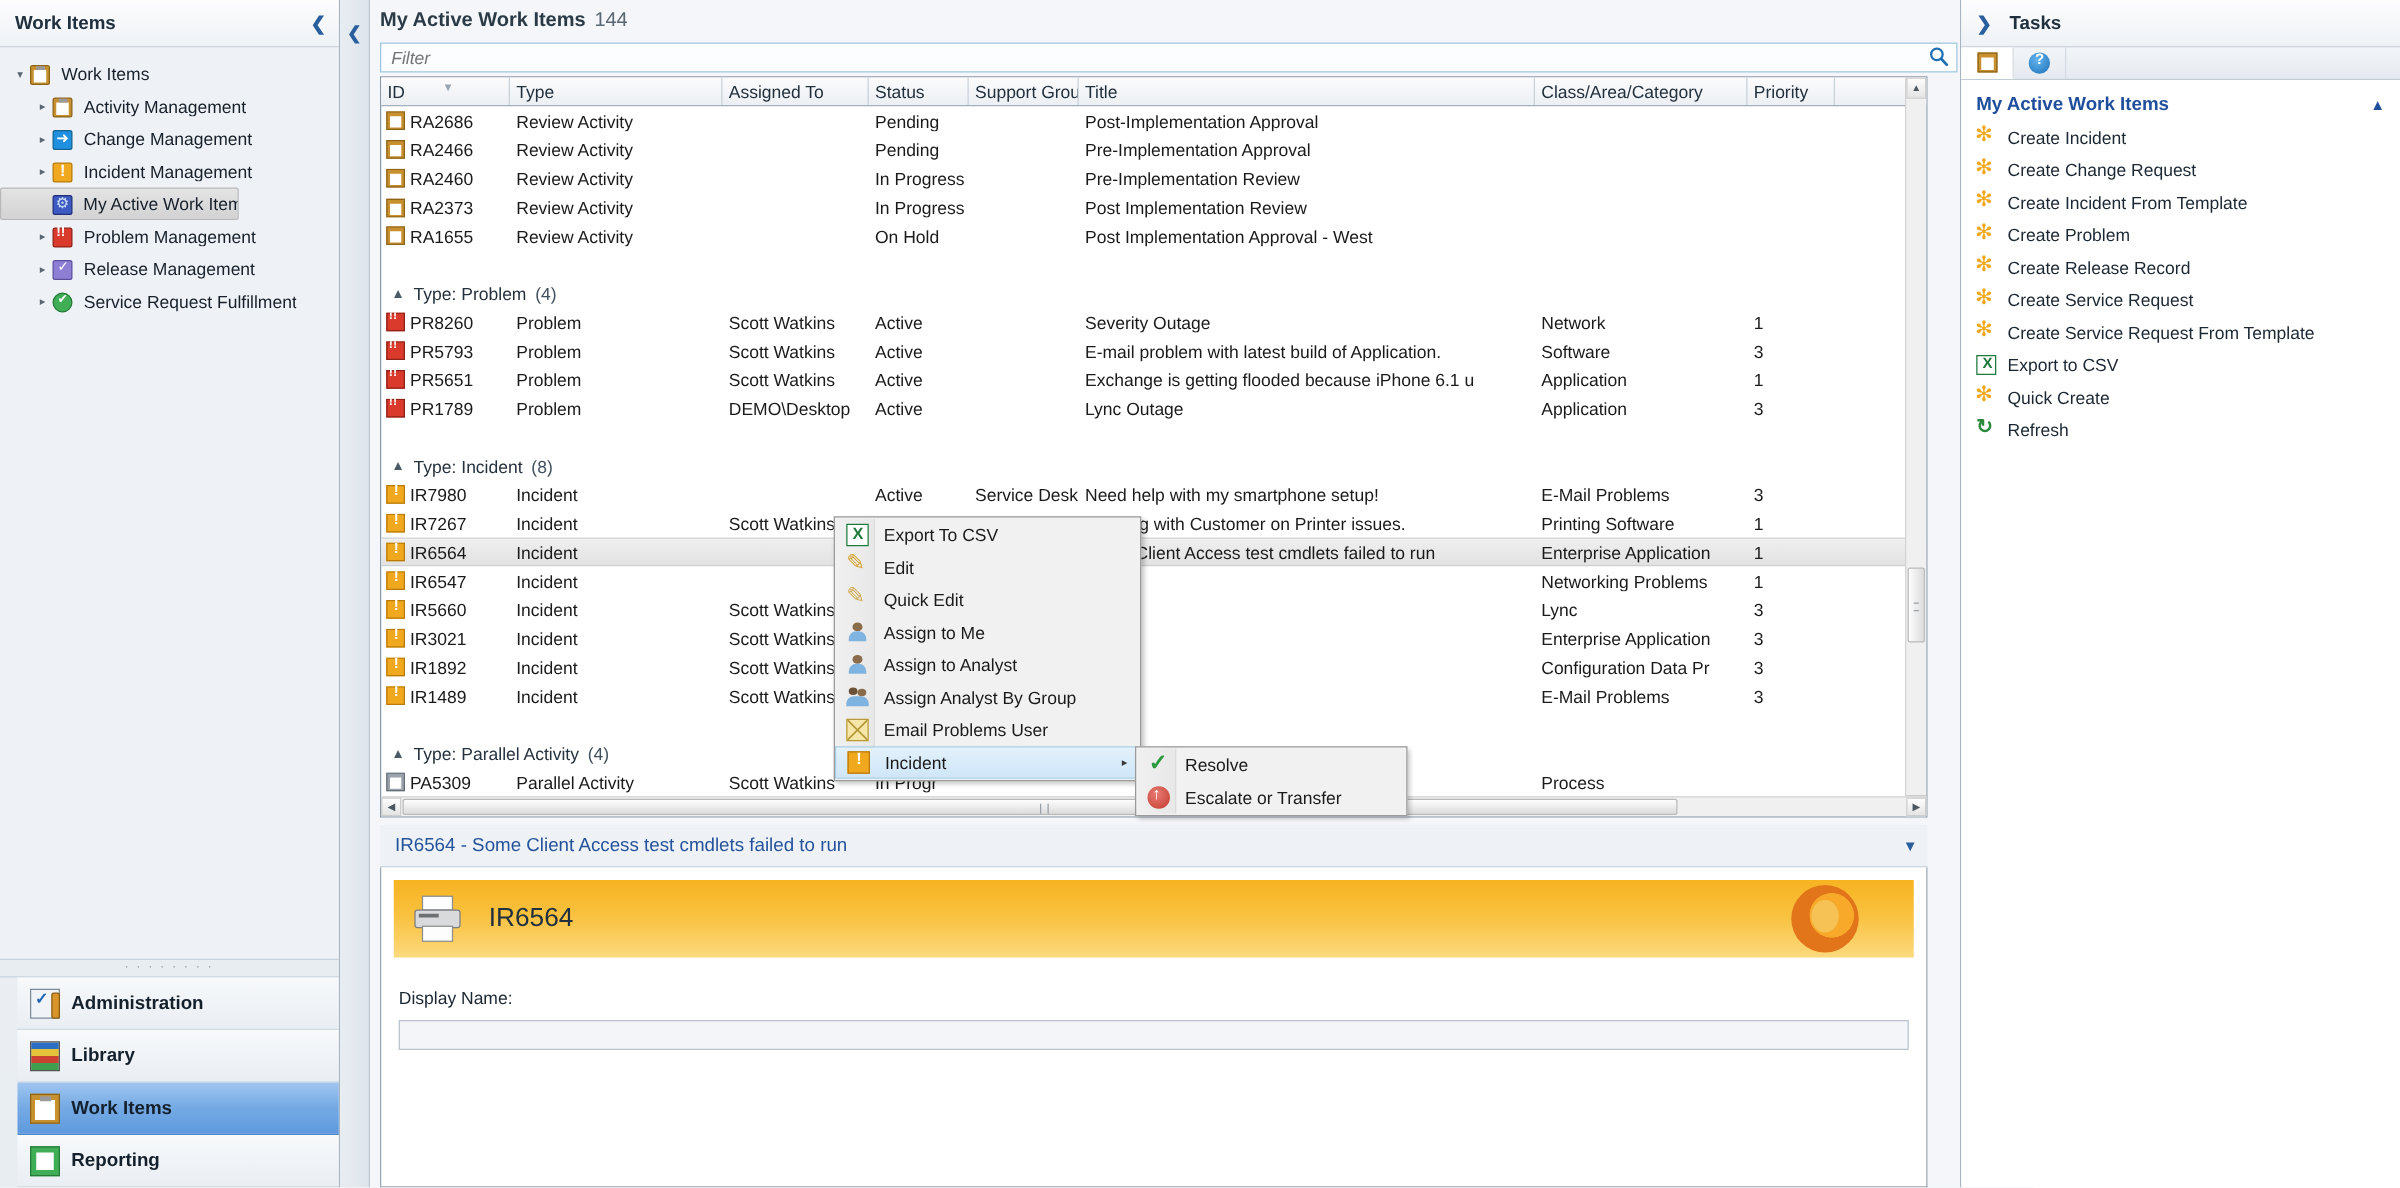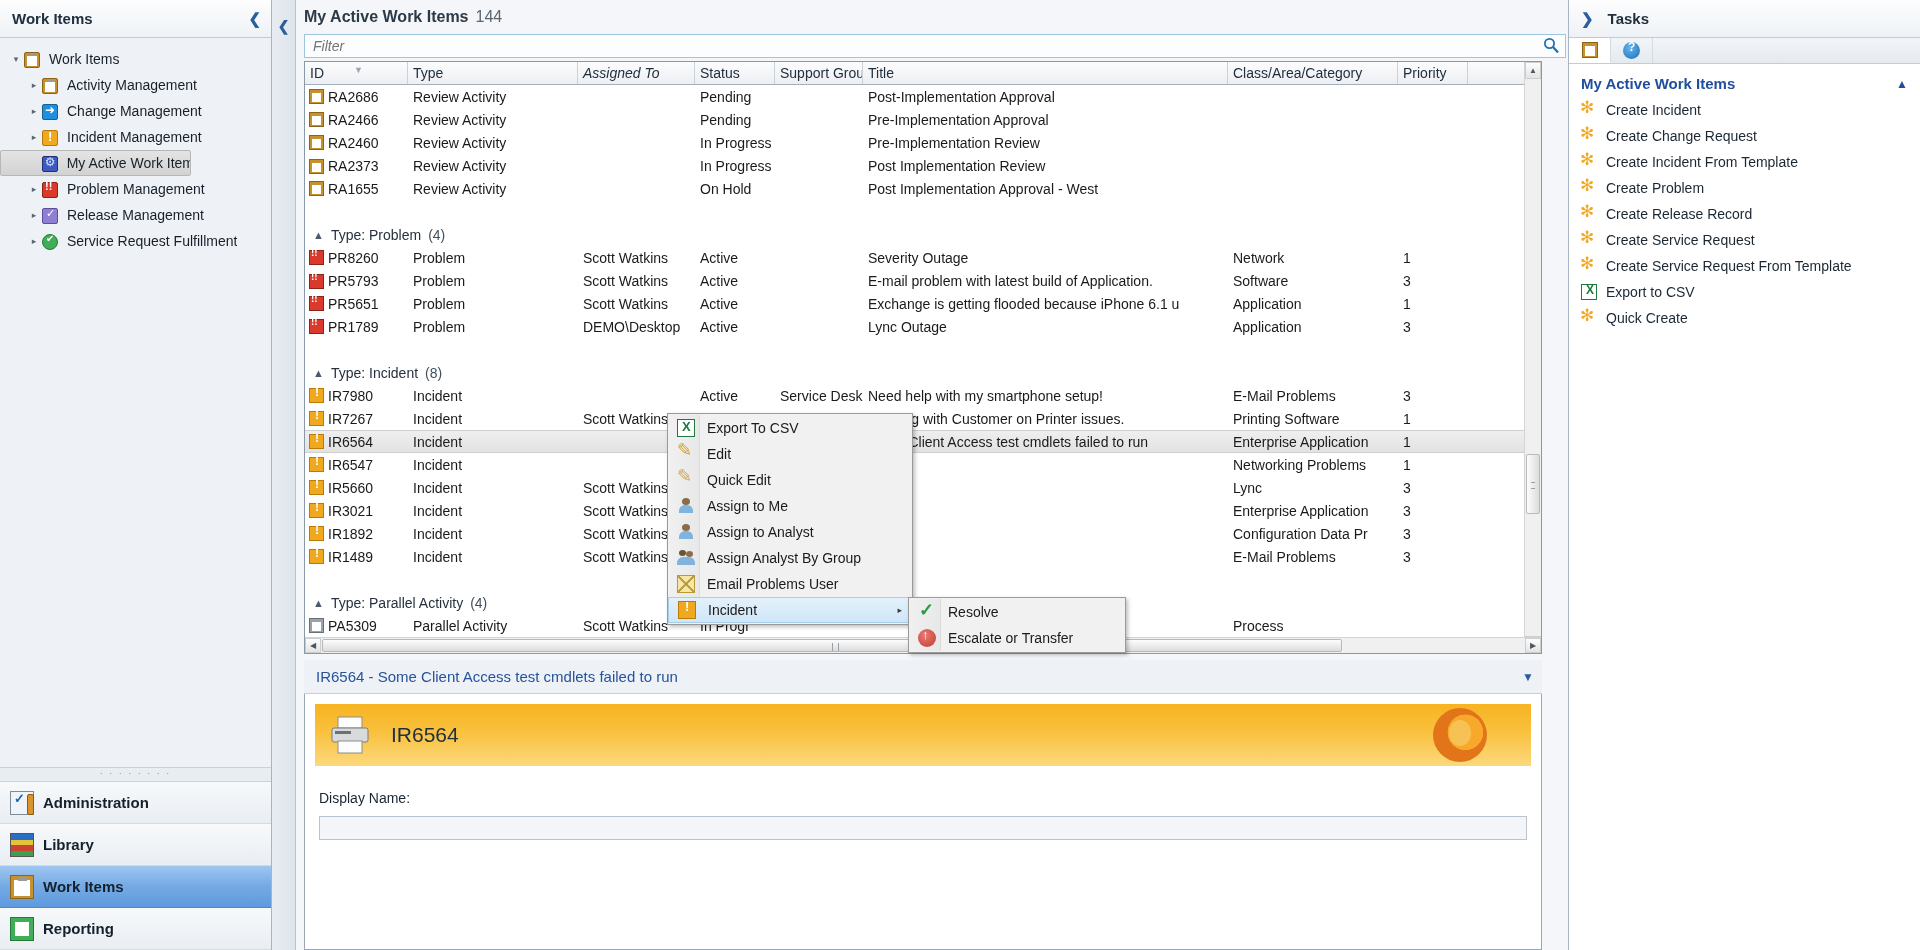--- a/index.html
+++ b/index.html
@@ -53,21 +53,21 @@
   .ic-myactive:after{content:"\2699";position:absolute;left:2px;top:-2px;font-size:12px;color:#cfe0ff;}
   .ic-problem { background:#d93a2b; border:1px solid #8f2217; }
   .ic-problem:after{content:"!!";position:absolute;left:2px;top:-3px;font-size:11px;font-weight:bold;color:#fff;}
   .ic-release { background:#8f7fd4; border:1px solid #5c4e9c; }
   .ic-release:after{content:"\2713";position:absolute;left:3px;top:-2px;font-size:11px;color:#fff;}
   .ic-srf { background:#3fae56; border:1px solid #257a37; border-radius:8px;}
   .ic-srf:after{content:"\2714";position:absolute;left:3px;top:-2px;font-size:10px;color:#fff;}
 
   .splitter-dots { text-align:center; color:#7d8894; letter-spacing:2px; font-size:9px; height:14px; line-height:10px; border-top:1px solid #c9d2db; background:#e8edf2;}
 
-  .wunder { border-top:1px solid #c9d2db; }
+  .wunder { border-top:1px solid #c9d2db;padding-left:14px; }
   .wunder-item {
     height:42px; display:flex; align-items:center; gap:9px; padding-left:10px;
     font-weight:bold; font-size:15px; color:#14202c; cursor:pointer;
     border-bottom:1px solid #d2dae2;
     background:linear-gradient(to bottom,#f7f9fb,#e9eef3);
   }
   .wunder-item.active { background:linear-gradient(to bottom,#9fc6f0 0%, #74a9e4 50%, #5f9ade 100%); border-bottom:1px solid #4a86c9;}
   .wico { width:24px; height:24px; position:relative; flex:0 0 24px;}
   .wi-admin{background:#f0f4f8;border:1px solid #7d8b99;}
   .wi-admin:after{content:"\2713";position:absolute;left:3px;top:-1px;color:#1f64b4;font-size:13px;font-weight:bold;}
@@ -292,21 +292,21 @@
               <circle cx="6.5" cy="6.5" r="4.6" fill="none" stroke="#1f6fb5" stroke-width="1.8"></circle>
               <line x1="10" y1="10" x2="15" y2="15.5" stroke="#1f6fb5" stroke-width="2.2"></line>
             </svg>
         </span>
       </div>
 
       <div class="grid-wrap">
         <div class="grid-head" id="grid-head">
             <div class="gh" style="width: 103px; flex: 0 0 103px;"><span class="sortarrow">▼</span><span>ID</span></div>
             <div class="gh" style="width: 170px; flex: 0 0 170px;"><span>Type</span></div>
-            <div class="gh" style="width: 117px; flex: 0 0 117px; font-style: italic;"><span>Assigned To</span></div>
+            <div class="gh" style="width: 117px; flex: 0 0 117px;"><span>Assigned To</span></div>
             <div class="gh" style="width: 80px; flex: 0 0 80px;"><span>Status</span></div>
             <div class="gh" style="width: 88px; flex: 0 0 88px;"><span>Support Group</span></div>
             <div class="gh" style="width: 365px; flex: 0 0 365px;"><span>Title</span></div>
             <div class="gh" style="width: 170px; flex: 0 0 170px;"><span>Class/Area/Category</span></div>
             <div class="gh" style="width: 70px; flex: 0 0 70px;"><span>Priority</span></div>
           </div>
         <div class="grid-body" id="grid-body">
             <div class="grow">
               <div class="gc" style="flex:0 0 103px;display:flex;align-items:center;padding-left:0">
                 <span class="rico ri-ra"></span>
@@ -385,21 +385,21 @@
               </div>
               <div class="gc" style="flex:0 0 170px">Problem</div>
               <div class="gc" style="flex:0 0 117px">Scott Watkins</div>
               <div class="gc" style="flex:0 0 80px">Active</div>
               <div class="gc" style="flex:0 0 88px"></div>
               <div class="gc" style="flex:0 0 365px">Severity Outage</div>
               <div class="gc" style="flex:0 0 170px">Network</div>
               <div class="gc" style="flex:0 0 70px">1</div>
             </div>
             <div class="grow">
-              <div class="gc" style="flex:0 0 103px;display:flex;align-items:flex-end;padding-left:0">
+              <div class="gc" style="flex:0 0 103px;display:flex;align-items:flex-start;padding-left:0">
                 <span class="rico ri-pr"></span>
                 <span>PR5793</span>
               </div>
               <div class="gc" style="flex:0 0 170px">Problem</div>
               <div class="gc" style="flex:0 0 117px">Scott Watkins</div>
               <div class="gc" style="flex:0 0 80px">Active</div>
               <div class="gc" style="flex:0 0 88px"></div>
               <div class="gc" style="flex:0 0 365px">E-mail problem with latest build of Application.</div>
               <div class="gc" style="flex:0 0 170px">Software</div>
               <div class="gc" style="flex:0 0 70px">3</div>
@@ -646,20 +646,24 @@
             <span>Create Service Request From Template</span>
           </div>
           <div class="titem">
             <span class="xlsico"></span>
             <span>Export to CSV</span>
           </div>
           <div class="titem">
             <span class="sunburst"></span>
             <span>Quick Create</span>
           </div>
+          <div class="titem">
+            <span class="refreshico"></span>
+            <span>Refresh</span>
+          </div>
         </div>
     </div>
   </div>
 
   <div class="ctxmenu" id="ctxmenu">
       <div class="ctxitem">
         <span class="cico ci-xls"></span>
         <span>Export To CSV</span>
       </div>
       <div class="ctxitem">

